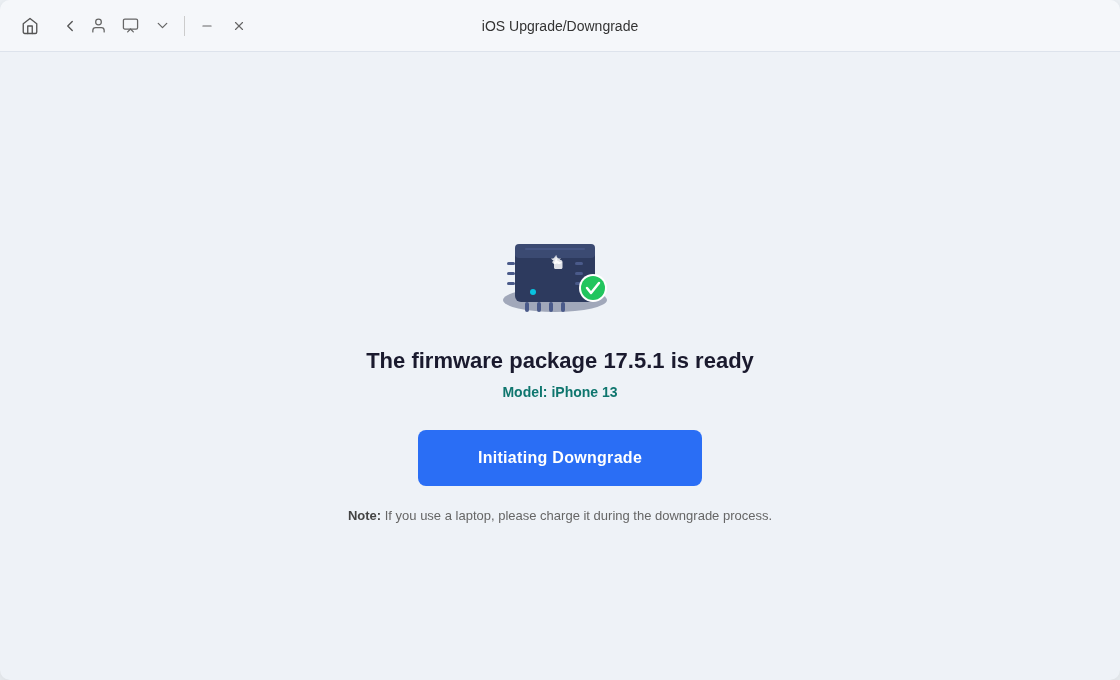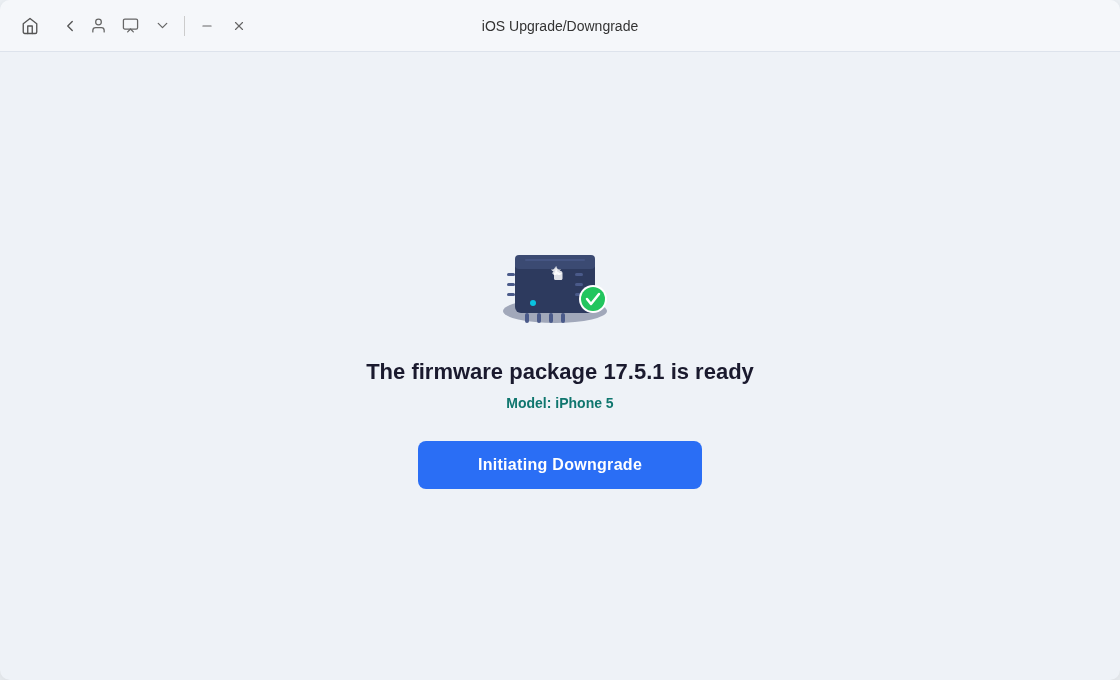--- a/index.html
+++ b/index.html
@@ -107,21 +107,21 @@
     .model-label span {
       font-weight: 600;
       color: #0f766e;
     }
     .downgrade-btn {
       background: #2a6ef5;
       color: white;
       border: none;
       border-radius: 8px;
       padding: 0 60px;
-      height: 48px;
+      height: 56px;
       font-size: 16px;
       font-weight: 600;
       cursor: pointer;
       letter-spacing: 0.3px;
       transition: background 0.2s;
       margin-bottom: 22px;
     }
     .note-text {
       font-size: 13px;
       color: #666;
@@ -226,19 +226,23 @@
         <circle cx="98" cy="78" r="14" fill="white"></circle>
         <circle cx="98" cy="78" r="12" fill="#22c55e"></circle>
         <path d="M92 78 L96 83 L104 73" stroke="white" stroke-width="2.5" stroke-linecap="round" stroke-linejoin="round" fill="none"></path>
       </svg>
     </div>
 
     <div class="firmware-title">The firmware package 17.5.1 is ready</div>
 
     <div class="model-label">
       <span>Model:</span>
-      <span>iPhone 5</span>
+      <span>iPhone 13</span>
     </div>
 
     <button class="downgrade-btn">Initiating Downgrade</button>
 
+    <div class="note-text">
+      <strong>Note:</strong>
+      <span>  If you use a laptop, please charge it during the downgrade process.</span>
+    </div>
   </div>
 </div>
 
 </body></html>

